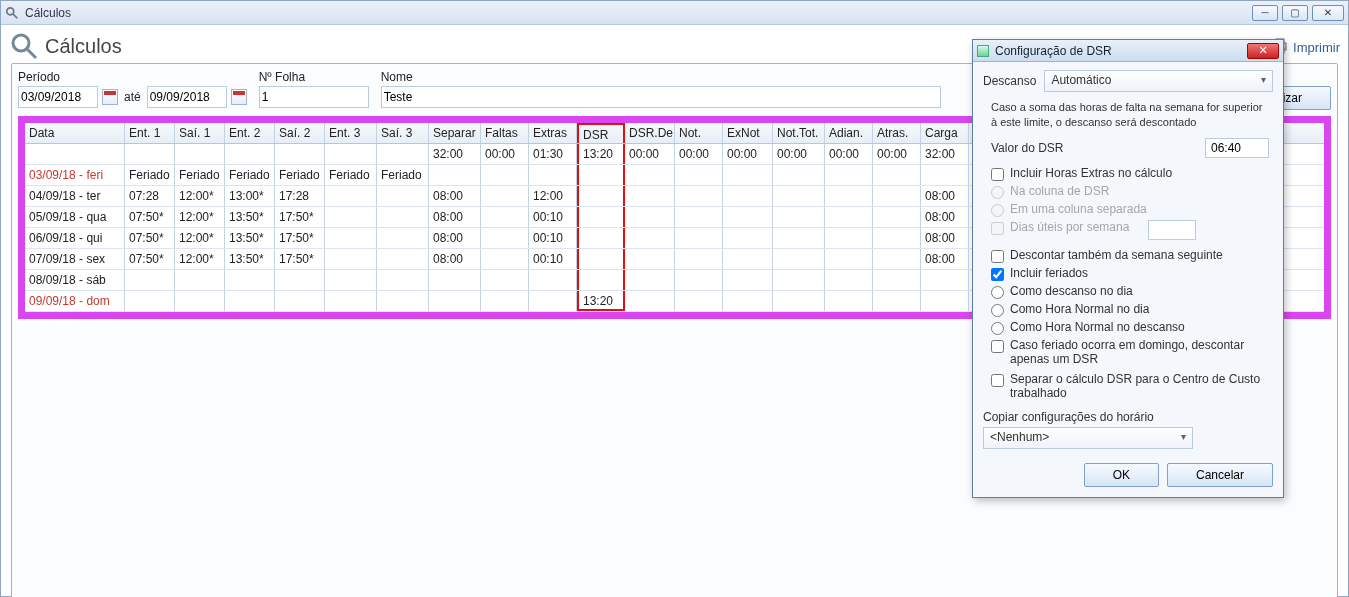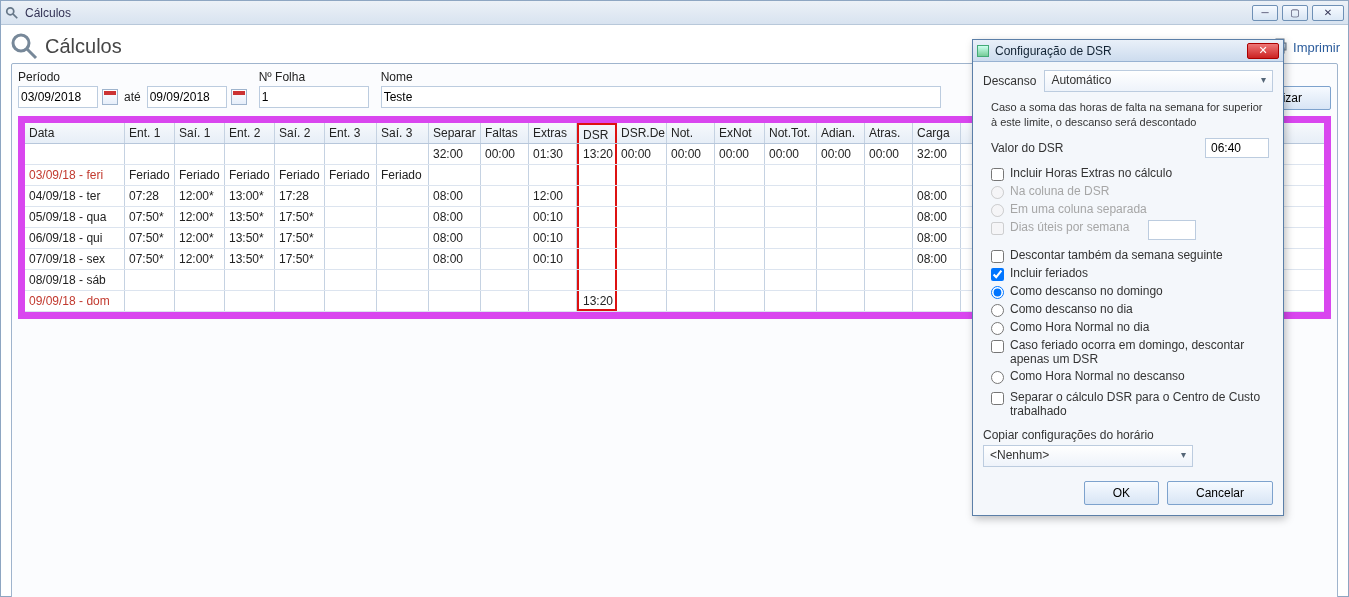--- a/index.html
+++ b/index.html
@@ -31,21 +31,21 @@
 .cal:before { content:""; position:absolute; top:1px; left:1px; right:1px; height:4px; background:#c33; }
 .ate { font-size:12px; color:#222; padding:0 2px; }
 .pbtn { border:1px solid #7da2cd; background:linear-gradient(#f6faff,#d8e5f5); font-size:12px; padding:3px 28px; border-radius:2px; height:24px; cursor:default; }
 
 .grid { border:7px solid #d946ef; background:#fff; }
 .ghead { display:flex; background:linear-gradient(#f6f9fc,#e7eef7); border-bottom:1px solid #b7c7db; }
 .ghead > div, .grow > div { border-right:1px solid #c5d2e2; font-size:12px; padding:3px 4px; height:20px; overflow:hidden; white-space:nowrap; color:#222; }
 .grow { display:flex; border-bottom:1px solid #dce4ef; background:#fff; }
 .grow.red > div:first-child { color:#c23a2f; }
 .col-data{width:100px;} .col-e1{width:50px;} .col-s1{width:50px;} .col-e2{width:50px;} .col-s2{width:50px;} .col-e3{width:52px;} .col-s3{width:52px;}
-.col-norm{width:52px;} .col-falt{width:48px;} .col-ext{width:48px;} .col-dsr{width:40px;} .col-dsrde{width:50px;} .col-not{width:48px;} .col-exnot{width:50px;} .col-nottot{width:52px;} .col-adian{width:48px;} .col-atras{width:48px;} .col-carga{width:48px;}
+.col-norm{width:52px;} .col-falt{width:48px;} .col-ext{width:48px;} .col-dsr{width:48px;} .col-dsrde{width:50px;} .col-not{width:48px;} .col-exnot{width:50px;} .col-nottot{width:52px;} .col-adian{width:48px;} .col-atras{width:48px;} .col-carga{width:48px;}
 .dsr-highlight { border-left:2px solid #d11; border-right:2px solid #d11 !important; }
 .dsr-top { border-top:2px solid #d11; }
 .dsr-bot { border-bottom:2px solid #d11; }
 
 
 .dlg { position:absolute; left:971px; top:38px; width:312px; background:#f4f7fb; border:1px solid #5b7fa8; box-shadow: 2px 3px 8px rgba(0,0,0,.25); }
 .dlg-title { height:22px; background:linear-gradient(#e9f0f9,#cddcee); border-bottom:1px solid #98b2d2; display:flex; align-items:center; padding:0 4px; font-size:12px;}
 .dlg-title .sq { width:12px; height:12px; border:1px solid #4a7; background:linear-gradient(#cfe,#7c9); margin-right:6px; }
 .dlg-title .t { flex:1; color:#123; }
 .dlg-title .xbtn { width:32px; height:16px; background:linear-gradient(#e77,#c22); border:1px solid #a00; border-radius:2px; color:#fff; font-size:11px; text-align:center; line-height:13px; }
@@ -346,38 +346,34 @@
 
         <label style="margin-top:8px">
             <input type="checkbox" style="">
             <span>Descontar também da semana seguinte</span>
           </label>
         <label>
             <input type="checkbox" checked="" style="">
             <span>Incluir feriados</span>
           </label>
         <label class="sublabel">
-            <input type="radio" name="fer" checked="" style="">
-            <span>Como descanso no domingo</span>
-          </label>
-        <label class="sublabel">
             <input type="radio" name="fer" style="">
             <span>Como descanso no dia</span>
           </label>
         <label class="sublabel">
             <input type="radio" name="fer" style="">
             <span>Como Hora Normal no dia</span>
           </label>
         <label class="sublabel">
+            <input type="radio" name="fer" style="">
+            <span>Como Hora Normal no descanso</span>
+          </label>
+        <label class="sublabel">
             <input type="checkbox" style="">
             <span>Caso feriado ocorra em domingo, descontar apenas um DSR</span>
-          </label>
-        <label class="sublabel">
-            <input type="radio" name="fer" style="">
-            <span>Como Hora Normal no descanso</span>
           </label>
 
         <label style="margin-top:6px">
             <input type="checkbox" style="">
             <span>Separar o cálculo DSR para o Centro de Custo trabalhado</span>
           </label>
       </div>
 
       <div style="margin-top:10px">
         <div style="font-size:12px; margin-bottom:3px;">Copiar configurações do horário</div>

